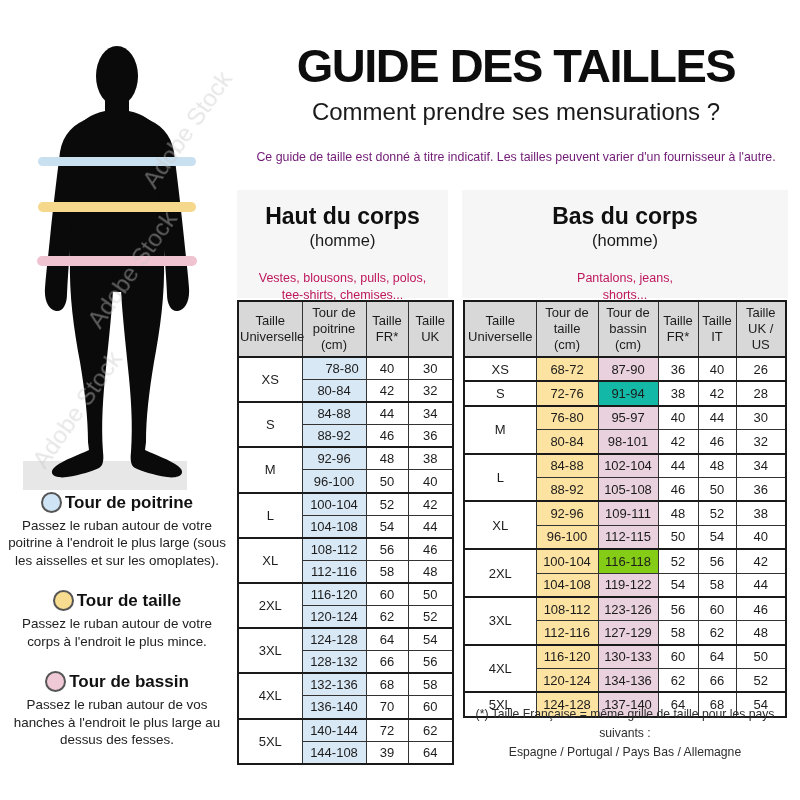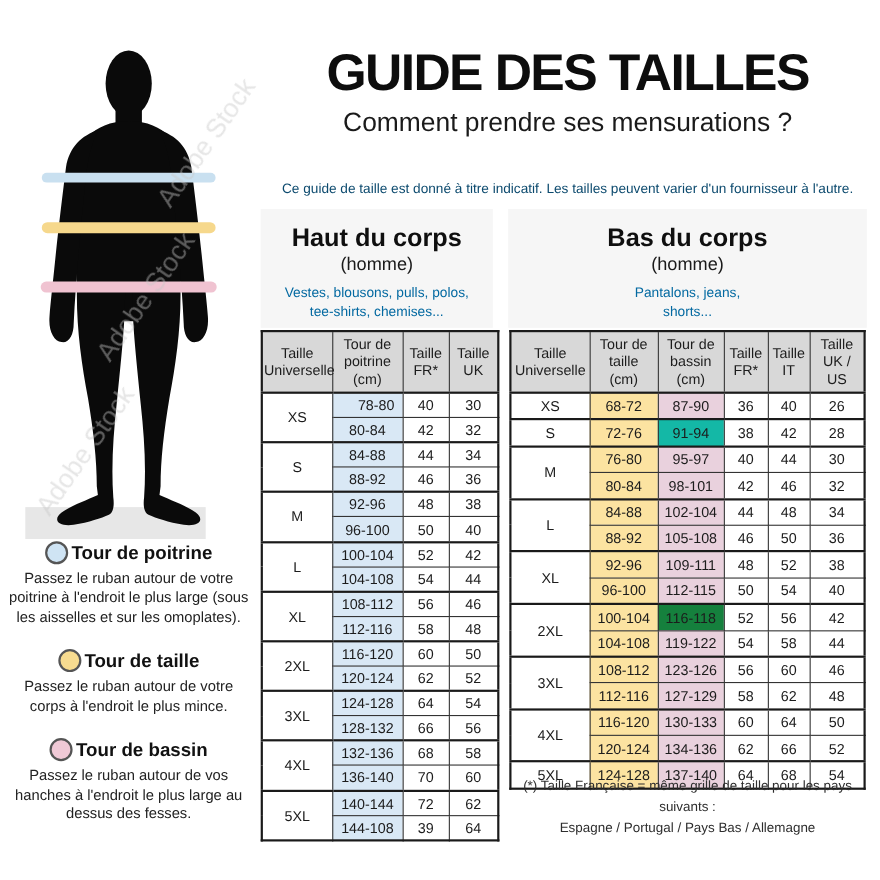--- a/index.html
+++ b/index.html
@@ -15,30 +15,30 @@
   .legend-title-row{display:flex;align-items:center;justify-content:center;gap:3px;margin-bottom:4px;}
   .legend-circle{width:17px;height:17px;border-radius:50%;border:2px solid #555;display:inline-block;flex:0 0 auto;}
   .lc0{background:#cfe4f4;} .lc1{background:#f8dc90;} .lc2{background:#f0c9d6;}
   .legend-title{font-size:17px;font-weight:bold;color:#111;}
   .legend-text{font-size:13.4px;line-height:1.3;color:#222;}
 
   
   .header{position:absolute;left:238px;top:42px;width:556px;text-align:center;}
   .page-title{font-size:47px;font-weight:bold;letter-spacing:-1.5px;color:#0d0d0d;line-height:1.0;}
   .page-subtitle{font-size:24px;color:#1a1a1a;margin-top:9px;}
-  .disclaimer{position:absolute;left:238px;top:164px;width:556px;text-align:center;
-              font-size:12.4px;color:#0c4a6e;}
+  .disclaimer{position:absolute;left:238px;top:150px;width:556px;text-align:center;
+              font-size:12.4px;color:#701a75;}
 
   
   .panel{position:absolute;top:190px;height:108px;background:#f6f6f6;text-align:center;}
   .panel-left{left:237px;width:211px;}
   .panel-right{left:462px;width:326px;}
   .section-title{font-size:23px;font-weight:bold;color:#0f0f0f;margin-top:15px;line-height:1;}
   .section-sub{font-size:16.5px;color:#1a1a1a;margin-top:3px;}
-  .section-desc{font-size:12.5px;color:#0369a1;margin-top:8px;line-height:1.35;white-space:pre-line;}
+  .section-desc{font-size:12.5px;color:#be185d;margin-top:20px;line-height:1.35;white-space:pre-line;}
 
   
   table.sizes{border-collapse:collapse;table-layout:fixed;position:absolute;
               border:2px solid #1a1a1a;background:#fff;}
   .table-upper{left:237px;top:300px;width:215px;}
   .table-lower{left:463px;top:300px;width:322px;}
   table.sizes th{background:#d8d8d8;font-weight:normal;font-size:13px;color:#1c1c1c;
                  border:1px solid #333;height:54px;white-space:pre-line;line-height:1.25;padding:0 1px;}
   table.sizes td{border:1px solid #333;font-size:13px;color:#1c1c1c;text-align:center;padding:0;}
   .table-upper td{height:21.1px;}
@@ -340,21 +340,21 @@
         <tr>
           <td style="background: rgb(252, 227, 161);">96-100</td>
           <td style="background: rgb(233, 209, 221);">112-115</td>
           <td>50</td>
           <td>54</td>
           <td>40</td>
         </tr>
         <tr class="group-start">
           <td rowspan="2">2XL</td>
           <td style="background: rgb(252, 227, 161);">100-104</td>
-          <td style="background: #15803d;">116-118</td>
+          <td style="background: #84cc16;">116-118</td>
           <td>52</td>
           <td>56</td>
           <td>42</td>
         </tr>
         <tr>
           <td style="background: rgb(252, 227, 161);">104-108</td>
           <td style="background: rgb(233, 209, 221);">119-122</td>
           <td>54</td>
           <td>58</td>
           <td>44</td>

